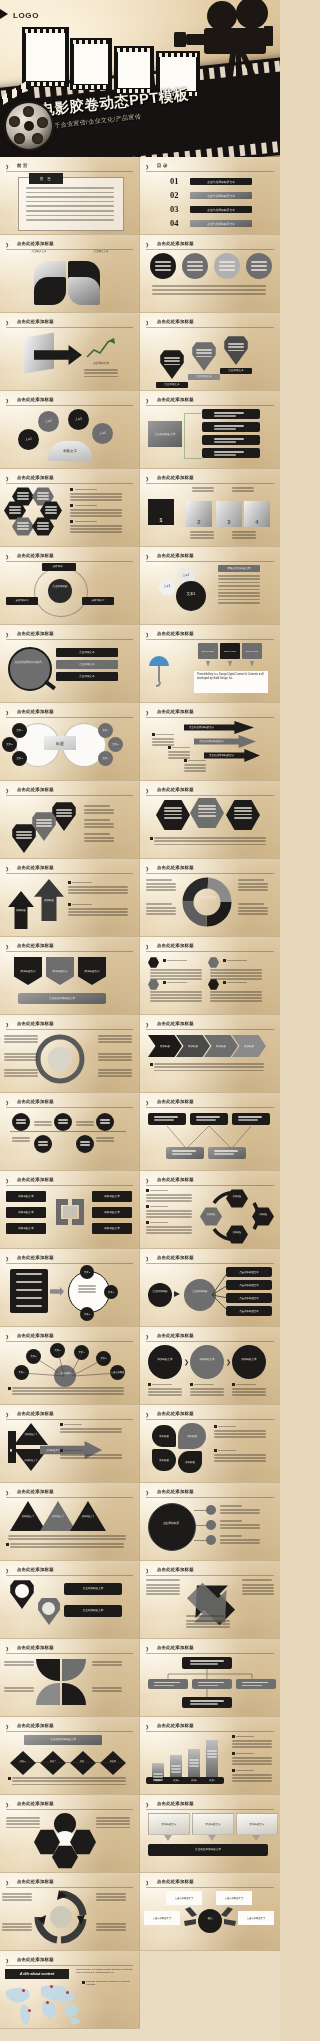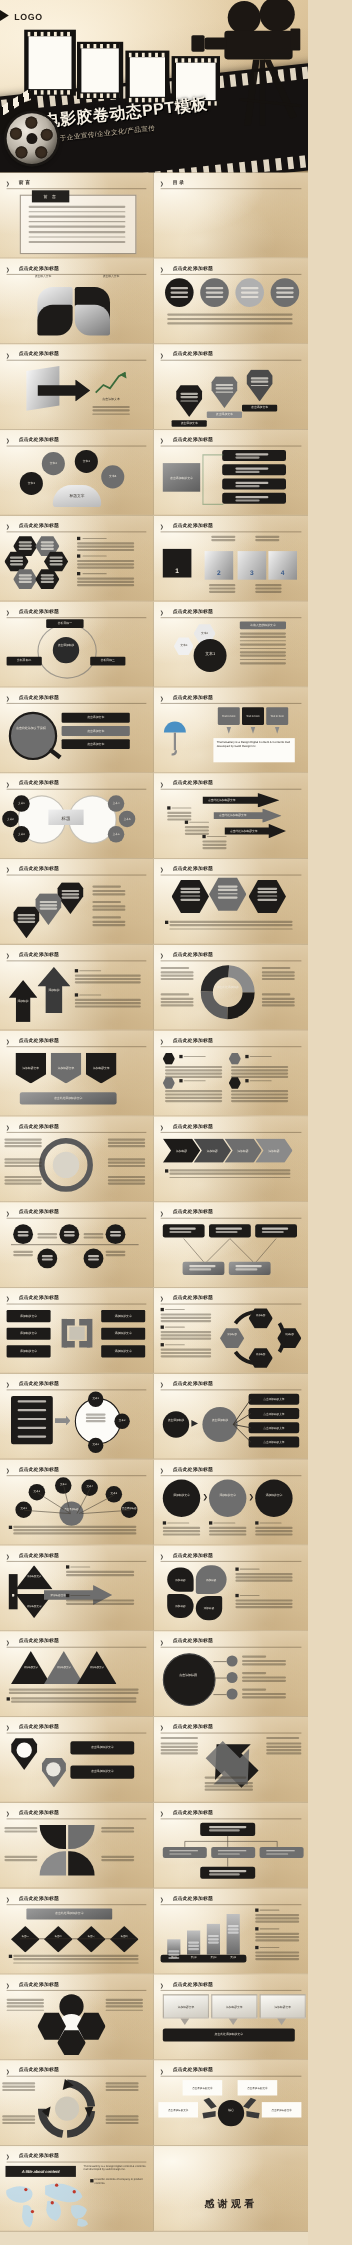--- a/index.html
+++ b/index.html
@@ -193,20 +193,38 @@
             <div class="tline" style="left:26px;top:41.599999999999994px;width:88px;"></div>
             <div class="tline" style="left:26px;top:46.199999999999996px;width:88px;"></div>
           </div>
         </div>
         <div class="cell">
           <div class="tex"></div>
           <div class="hd">
             <div class="ar">》</div>
             <div class="tx">目  录</div>
             <div class="ln"></div>
+          </div>
+          <div class="body">
+            <div class="tocn" style="left:30px;top:3px;">01</div>
+            <div class="tocb pill" style="left:50px;top:5px;background:#1d1b19;">
+              <span>点击此处添加标题文字</span>
+            </div>
+            <div class="tocn" style="left:30px;top:17px;">02</div>
+            <div class="tocb pill" style="left:50px;top:19px;background:linear-gradient(160deg,#9a9a9a,#5c5c5c);">
+              <span>点击此处添加标题文字</span>
+            </div>
+            <div class="tocn" style="left:30px;top:31px;">03</div>
+            <div class="tocb pill" style="left:50px;top:33px;background:#1d1b19;">
+              <span>点击此处添加标题文字</span>
+            </div>
+            <div class="tocn" style="left:30px;top:45px;">04</div>
+            <div class="tocb pill" style="left:50px;top:47px;background:linear-gradient(160deg,#9a9a9a,#5c5c5c);">
+              <span>点击此处添加标题文字</span>
+            </div>
           </div>
         </div>
       </div>
       <div class="row">
         <div class="cell">
           <div class="tex"></div>
           <div class="hd">
             <div class="ar">》</div>
             <div class="tx">点击此处添加标题</div>
             <div class="ln"></div>
@@ -1436,21 +1454,15 @@
             <div class="dotred" style="left:22px;top:22px;"></div>
             <div class="dotred" style="left:50px;top:18px;"></div>
             <div class="dotred" style="left:66px;top:24px;"></div>
             <div class="dotred" style="left:46px;top:34px;"></div>
             <div class="dotred" style="left:28px;top:42px;"></div>
             <div style="position:absolute;left:76px;top:1px;width:60px;font-size:2.4px;line-height:1.45;color:#3a342b;">ThemeGallery is a Design Digital Content &amp; Contents mall developed by Guild Design Inc.</div>
             <div class="bullet" style="left:82px;top:14px;"></div>
             <div style="position:absolute;left:86px;top:13px;width:48px;font-size:2.4px;line-height:1.45;color:#3a342b;">Describe contents of company or product contents.</div>
           </div>
         </div>
-        <div class="cell">
-          <div class="tex"></div>
-          <div class="body">
-            <div class="thanks">感谢观看</div>
-          </div>
-        </div>
       </div>
     </div>
 </div>
 
 </body></html>

